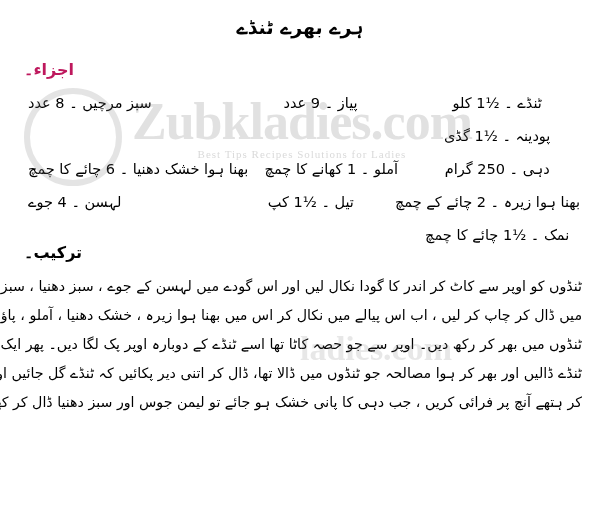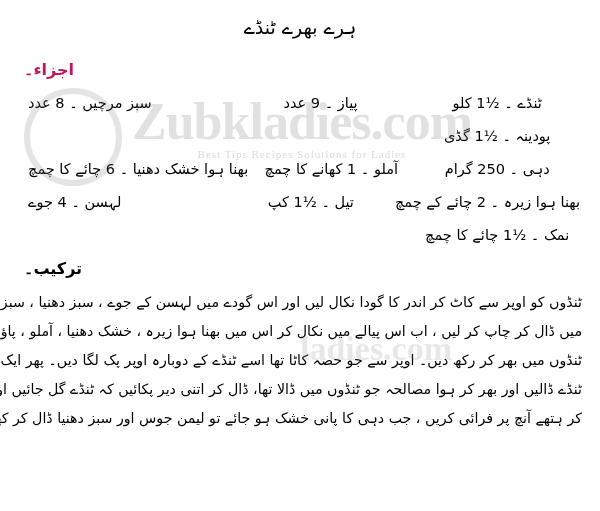--- a/index.html
+++ b/index.html
@@ -19,21 +19,21 @@
     position: relative;
     width: 600px;
     height: 511px;
     box-sizing: border-box;
     padding: 0 14px;
     direction: rtl;
   }
   .title {
     text-align: center;
     font-size: 19px;
-    font-weight: normal;
+    font-weight: bold;
     letter-spacing: 1px;
     padding-top: 16px;
     color: #000;
   }
   .section-head {
     text-align: left;
     font-size: 16px;
     font-weight: bold;
     color: #be185d;
     margin-top: 22px;
@@ -60,21 +60,20 @@
     text-align: right;
   }
   .ing-cell.c1 { flex: 0 0 30%; text-align: center; }
   .ing-cell.c2 { flex: 0 0 30%; text-align: center; }
   .ing-cell.c3 { flex: 0 0 36%; text-align: left; }
   .method-head {
     text-align: left;
     font-size: 16px;
     font-weight: bold;
     color: #000;
-    margin-top: 16px;
     padding-left: 10px;
     letter-spacing: 1px;
   }
   .method-body {
     margin-top: 10px;
     padding: 0 4px;
     font-size: 14.2px;
     line-height: 29px;
     text-align: justify;
     text-align-last: right;

